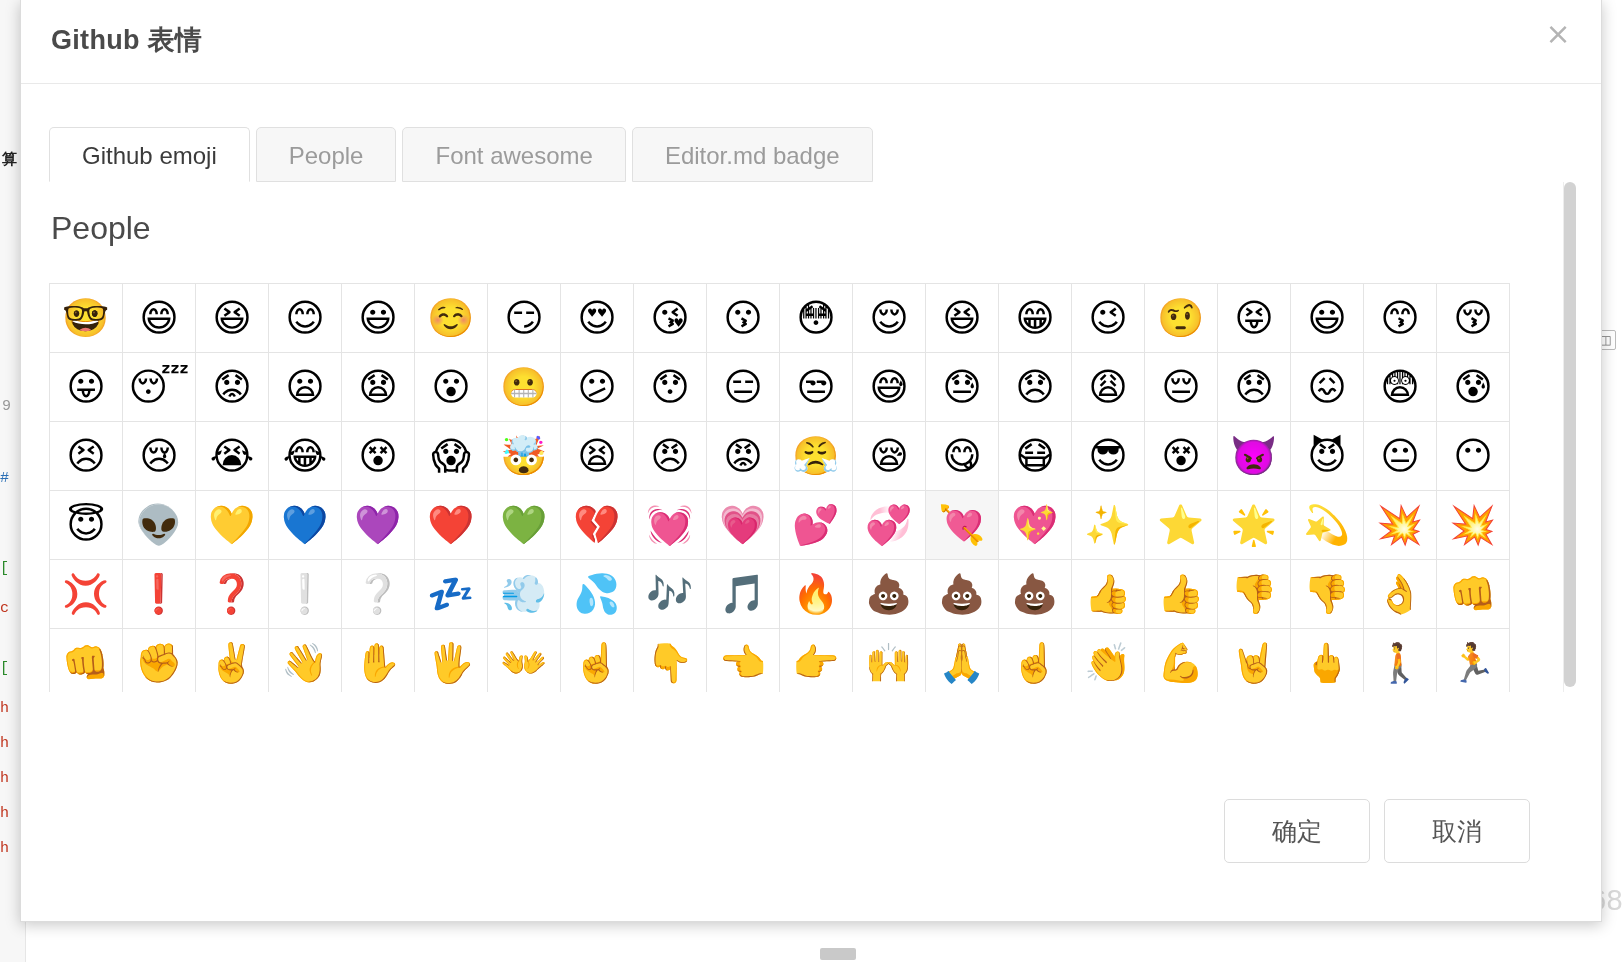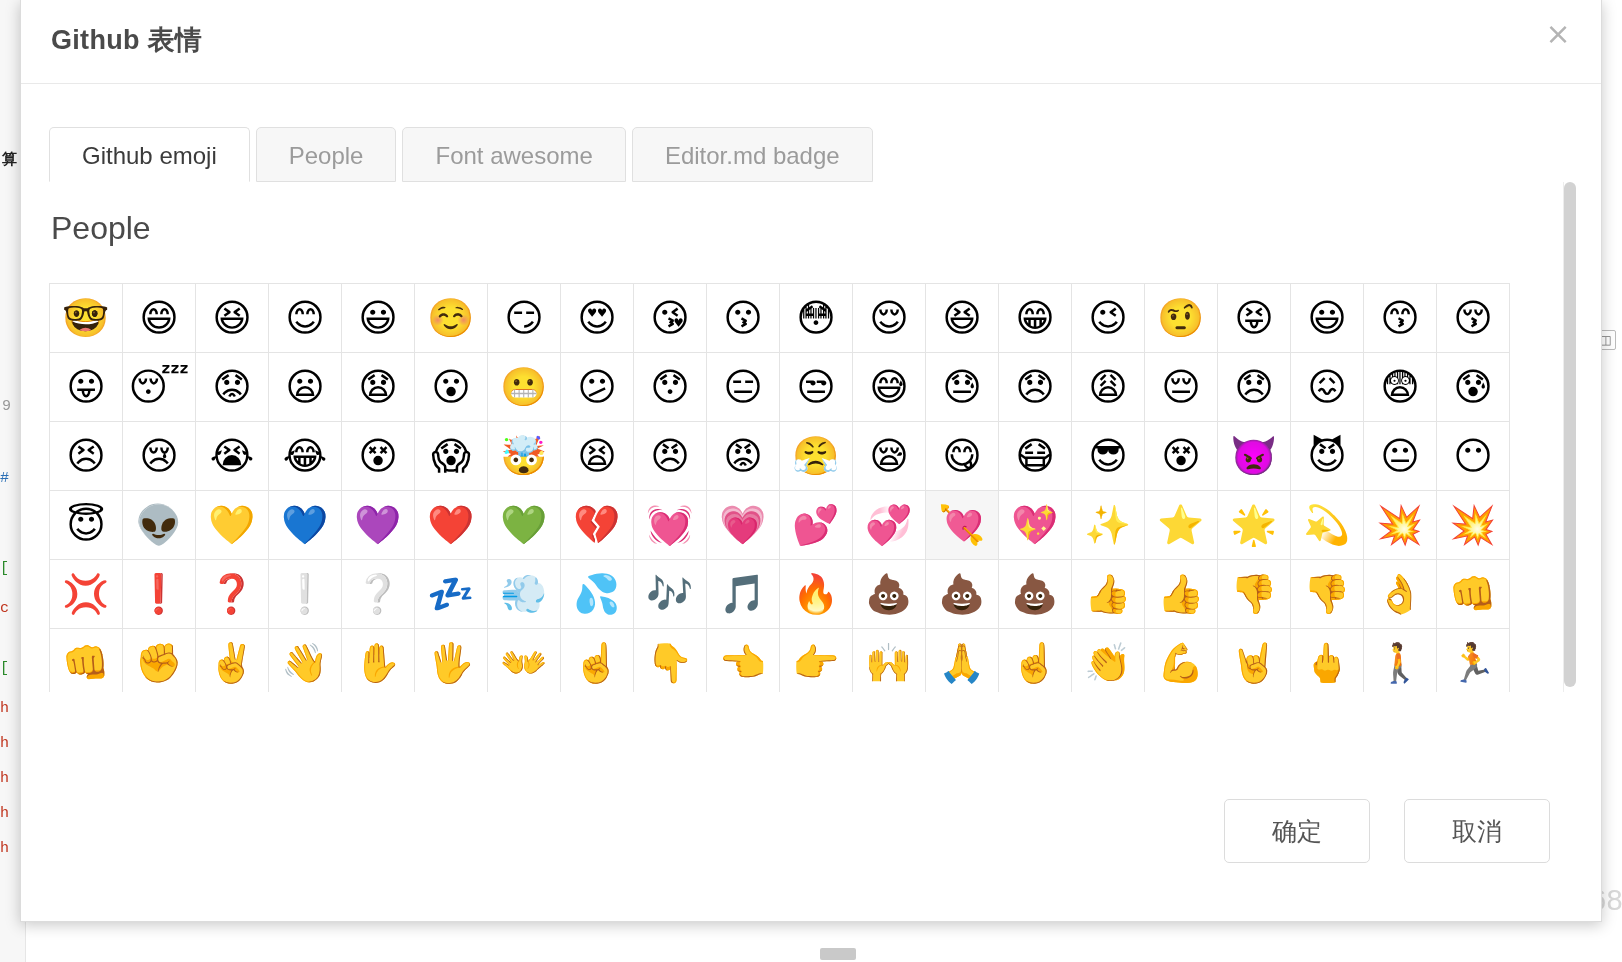--- a/index.html
+++ b/index.html
@@ -206,21 +206,21 @@
     width: 146px; height: 64px;
     background: #ffffff;
     border: 1px solid #dcdcdc;
     border-radius: 5px;
     font-size: 25px;
     color: #555;
     cursor: pointer;
     font-family: "Liberation Sans", sans-serif;
   }
   #btn-ok     { right: 231px; margin-left: 12px; }
-  #btn-cancel { right: 51px; }
+  #btn-cancel { right: 71px; }
 </style>
 </head>
 <body>
 
 <div id="backdrop">
   <div class="bg-gutter"></div>
   <div id="bg-lines">
       <div class="bg-line bg-dark" style="top: 150px; left: 2px;">算</div>
       <div class="bg-line bg-gray" style="top: 398px; left: 2px;">9</div>
       <div class="bg-line bg-blue" style="top: 470px; left: 0px;">#</div>

